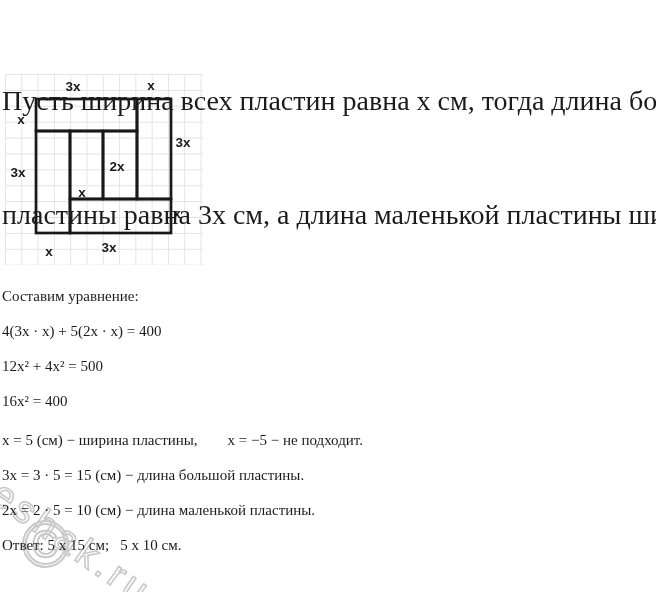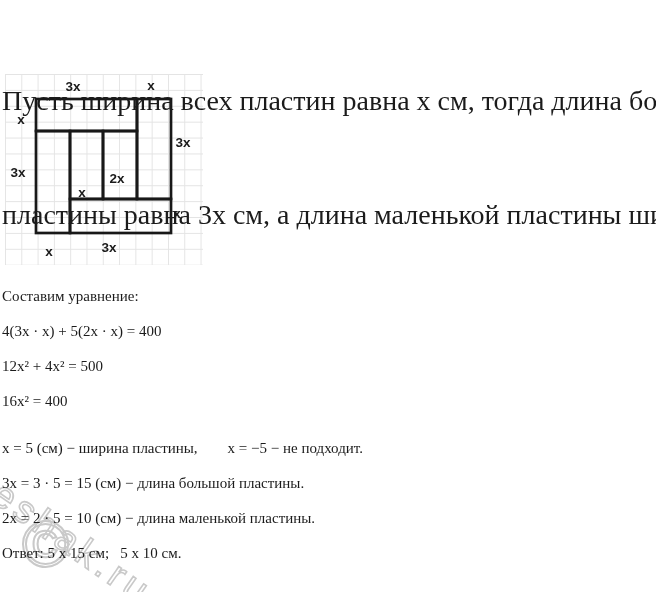--- a/index.html
+++ b/index.html
@@ -63,21 +63,21 @@
   .solution {
     position: absolute;
     left: 2px; top: 279px;
     z-index: 3;
   }
   .eq-line {
     font-size: 15px;
     line-height: 35px;
     white-space: pre;
   }
-  .eq-line.gap-before { margin-top: 12px; }
+  .eq-line.gap-before { margin-top: 4px; }
 
   
   .watermark-text {
     position: absolute;
     left: -6px; top: 462px;
     z-index: 1;
     font-family: "Liberation Sans", sans-serif;
     font-size: 38px;
     letter-spacing: 5px;
     color: transparent;
@@ -117,21 +117,21 @@
       <rect x="66" y="131" width="33" height="68"></rect>
       <rect x="99" y="131" width="34" height="68"></rect>
       <rect x="66" y="199" width="101" height="34"></rect>
     </svg>
   <div id="labels-layer">
       <span class="dlabel" style="left: 69px; top: 86px;">3x</span>
       <span class="dlabel" style="left: 147px; top: 85px;">x</span>
       <span class="dlabel" style="left: 17px; top: 119px;">x</span>
       <span class="dlabel" style="left: 179px; top: 142px;">3x</span>
       <span class="dlabel" style="left: 14px; top: 172px;">3x</span>
-      <span class="dlabel" style="left: 113px; top: 166px; margin-top: 12px;">2x</span>
+      <span class="dlabel" style="left: 113px; top: 166px;">2x</span>
       <span class="dlabel" style="left: 78px; top: 192px;">x</span>
       <span class="dlabel" style="left: 173px; top: 213px;">x</span>
       <span class="dlabel" style="left: 45px; top: 251px;">x</span>
       <span class="dlabel" style="left: 105px; top: 247px;">3x</span>
     </div>
 </div>
 
 <div class="solution">
   <div class="eq-line">Составим уравнение:</div>
   <div class="eq-line">4(3x · x) + 5(2x · x) = 400</div>

